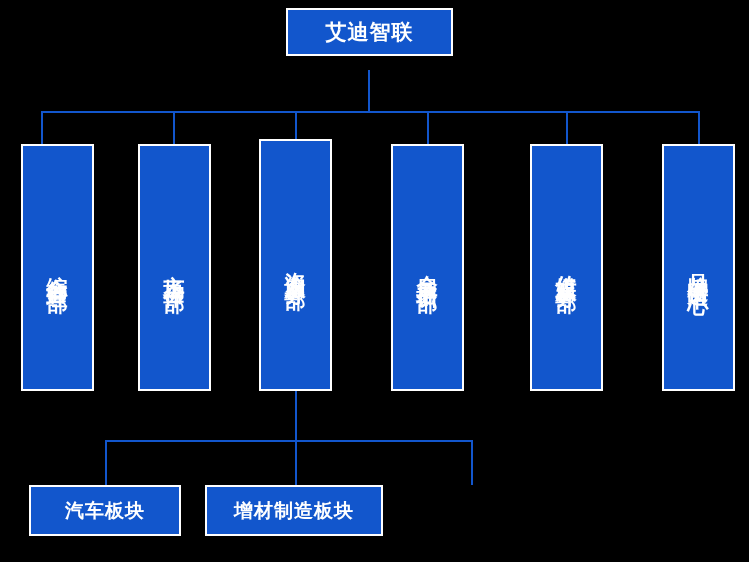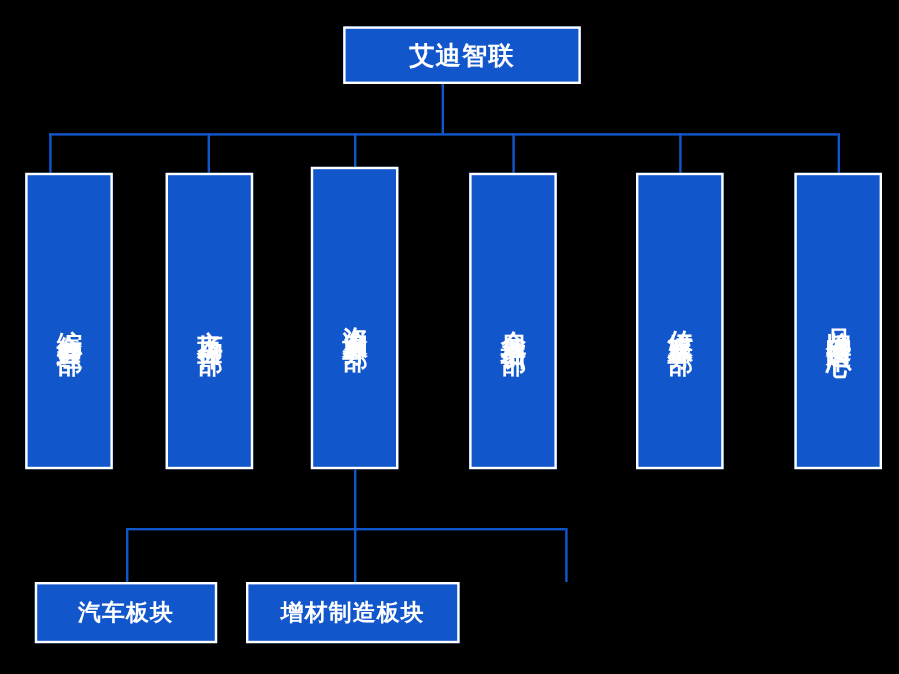--- a/index.html
+++ b/index.html
@@ -42,21 +42,21 @@
     background:#1256CC;
   }
   .h{height:2px;}
   .v{width:2px;}
 </style>
 </head>
 <body>
 
 <div id="canvas">
 
-  <div class="node root" style="left:286px;top:22px;width:198px;height:48px;">艾迪智联</div>
+  <div class="node root" style="left:286px;top:8px;width:167px;height:48px;">艾迪智联</div>
 
   <div class="conn v" style="left:368px;top:70px;height:42px;"></div>
 
   <div class="conn h" style="left:41px;top:111px;width:657px;"></div>
 
   <div class="conn v" style="left:41px;top:111px;height:33px;"></div>
   <div class="conn v" style="left:173px;top:111px;height:33px;"></div>
   <div class="conn v" style="left:295px;top:111px;height:33px;"></div>
   <div class="conn v" style="left:427px;top:111px;height:33px;"></div>
   <div class="conn v" style="left:566px;top:111px;height:33px;"></div>

